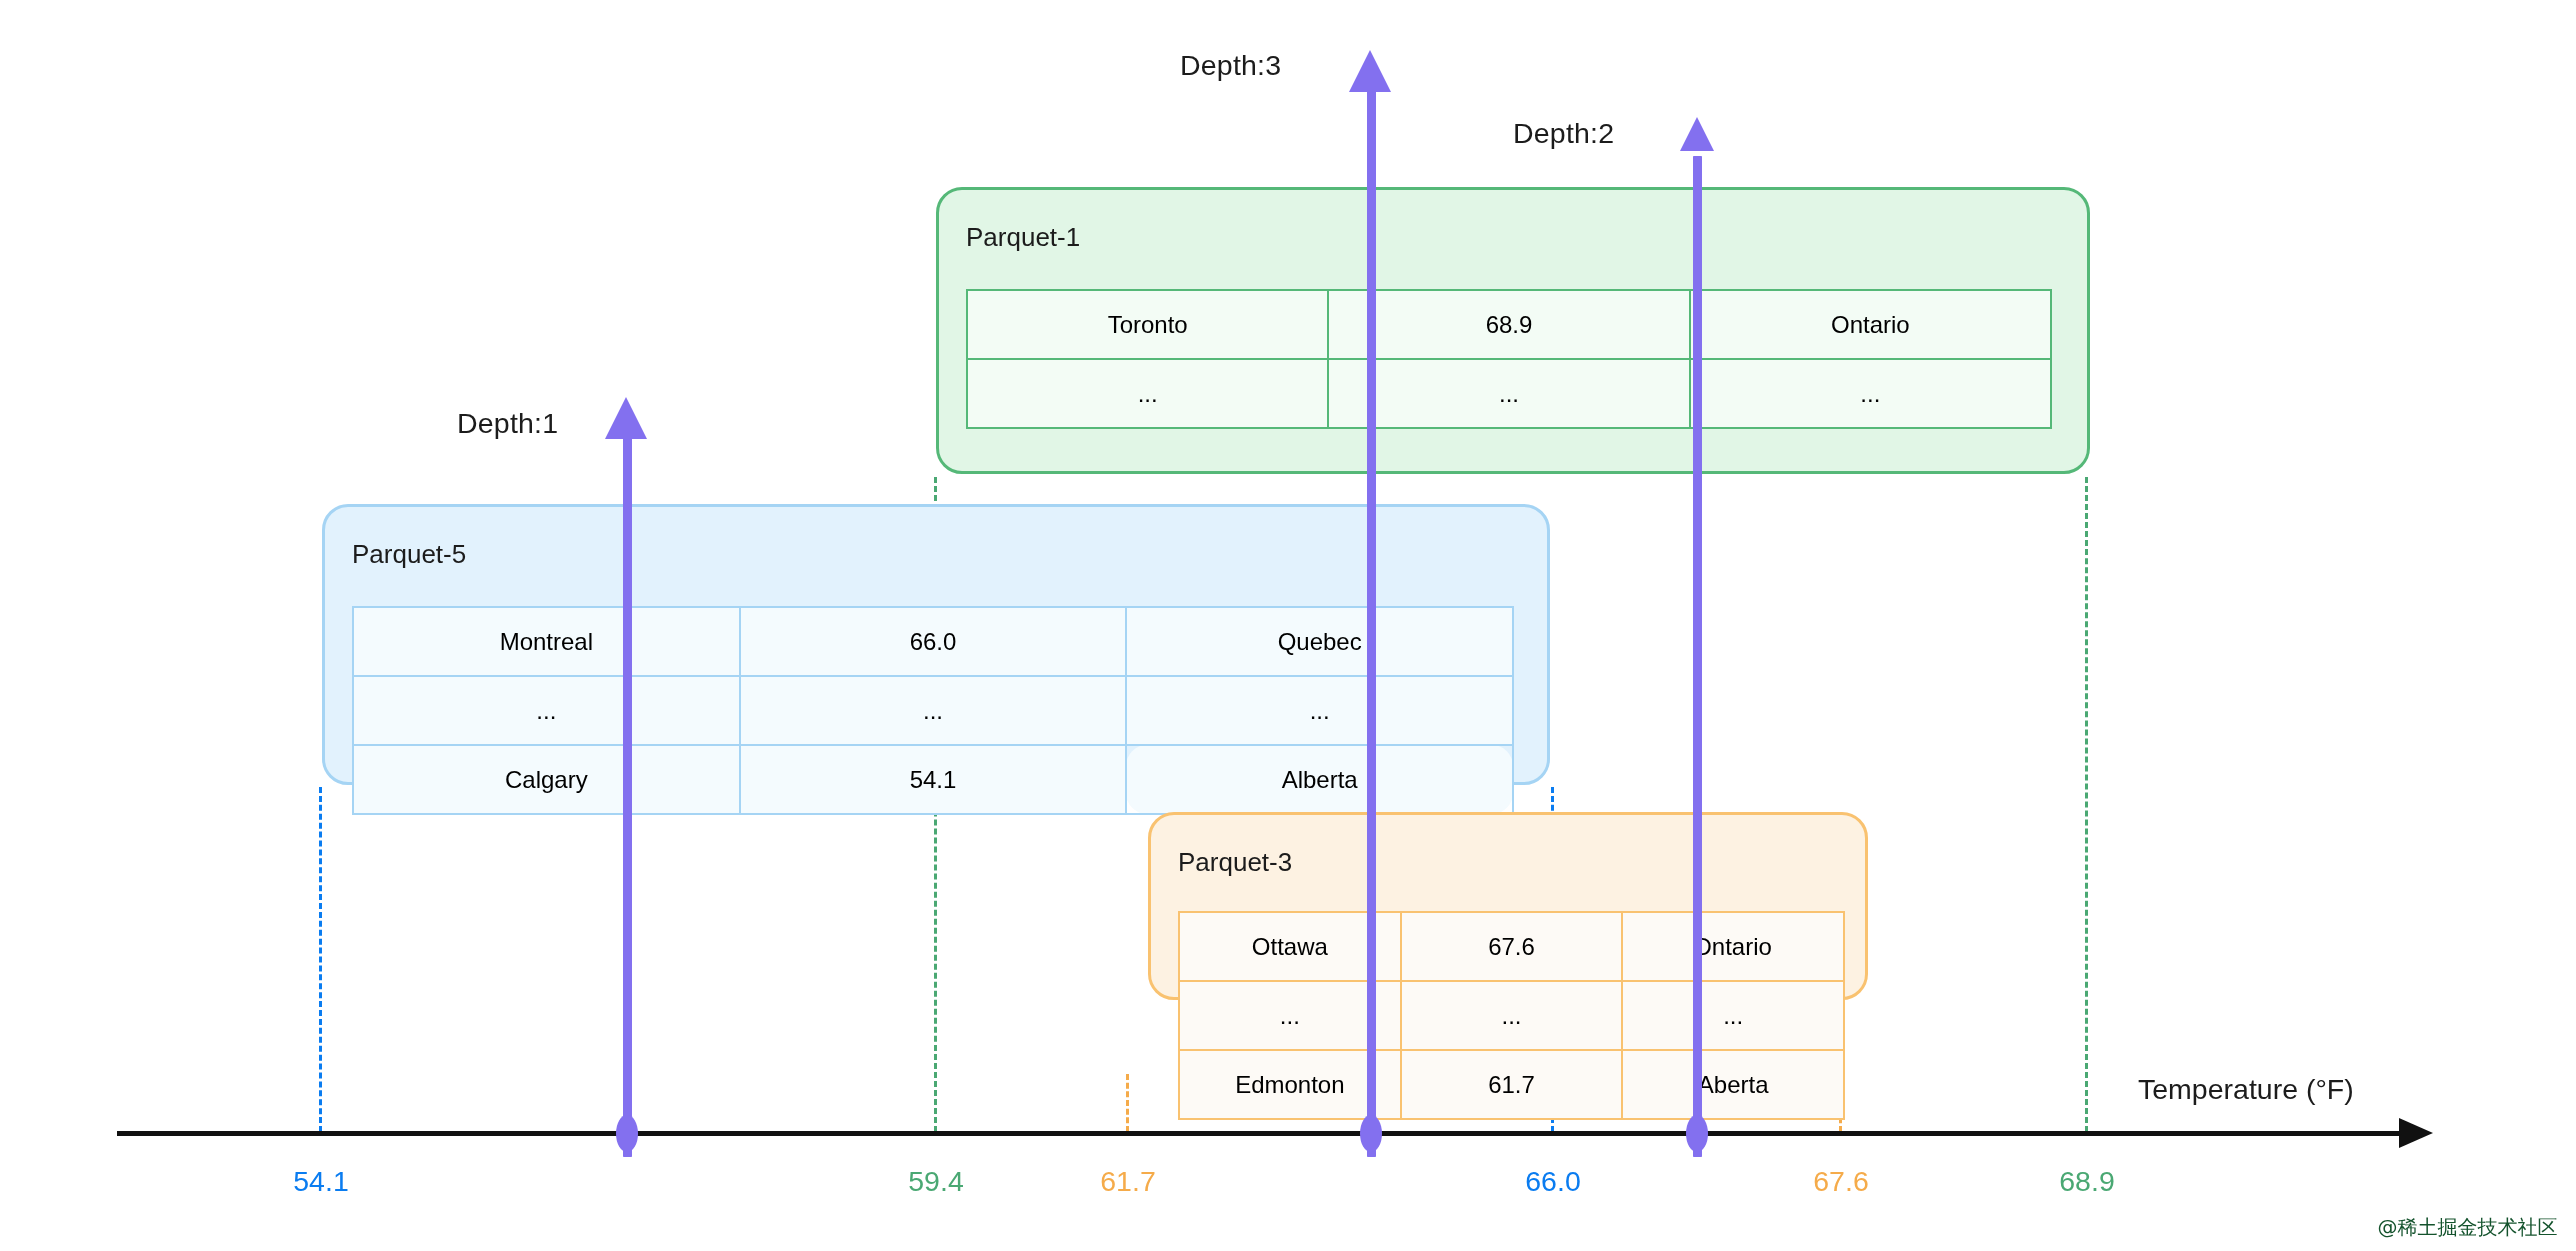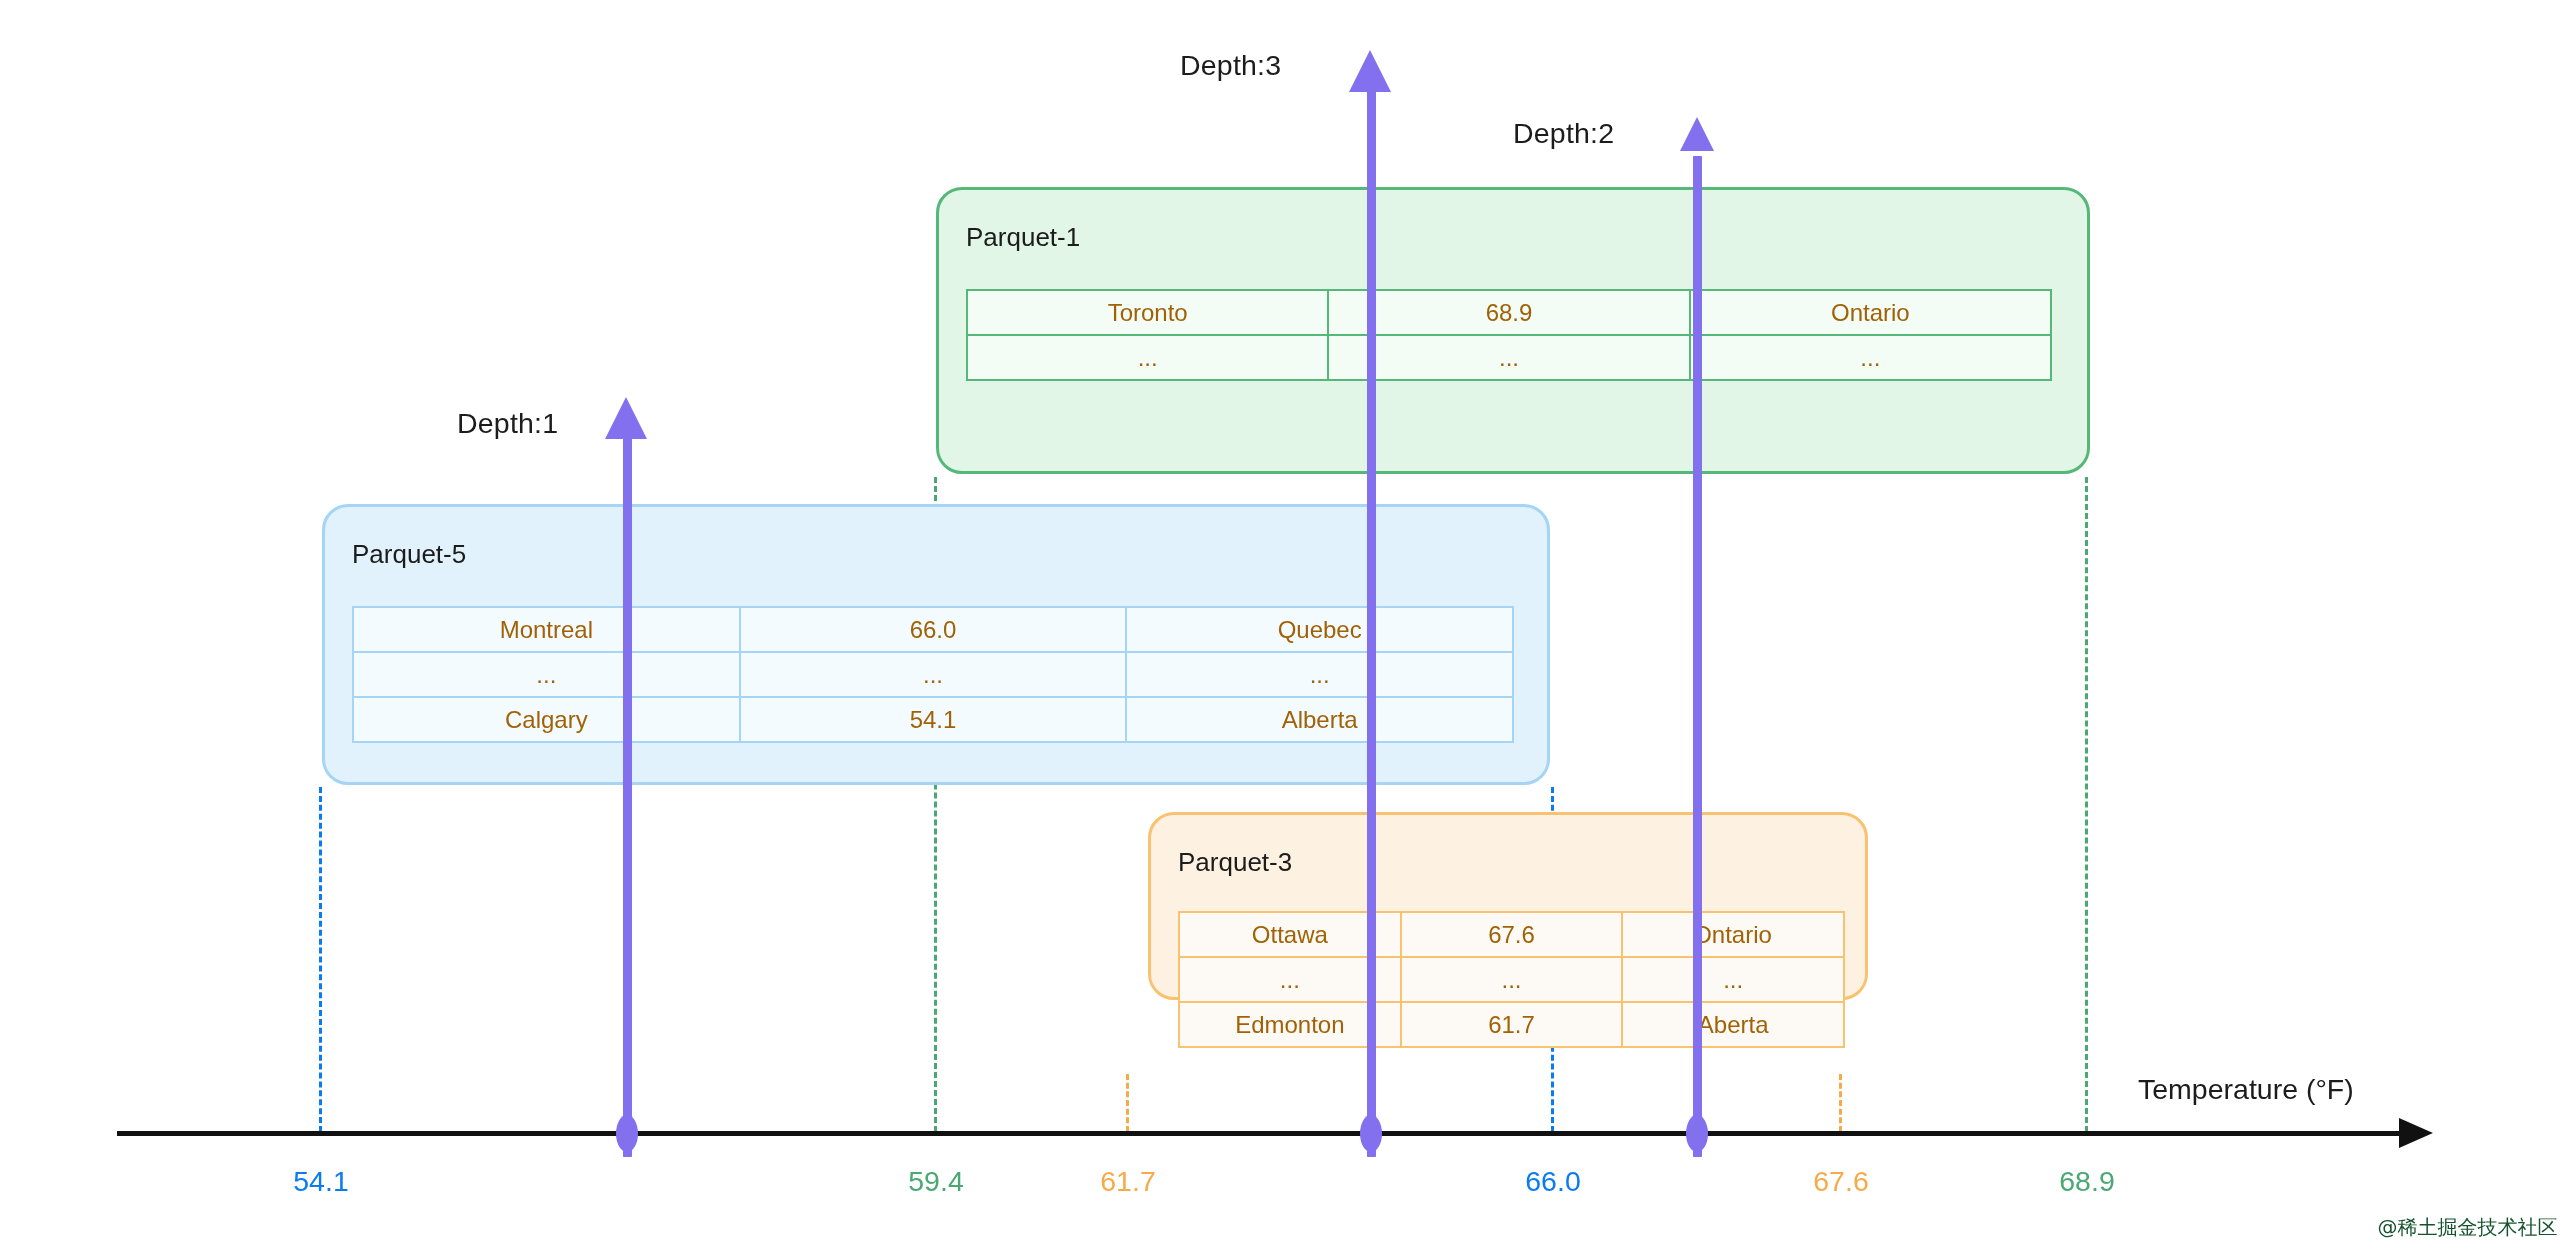--- a/index.html
+++ b/index.html
@@ -84,22 +84,22 @@
     position:absolute;
     border-collapse:collapse;
     table-layout:fixed;
     box-sizing:border-box;
   }
   .ptable td{
     border-width:2.3px;
     border-style:solid;
     text-align:center;
     font-size:24px;
-    color:#a16207;
-    padding:0;
+    color:#000000;
+    padding:12px;
     height:43px;
     line-height:43px;
     white-space:nowrap;
     overflow:hidden;
   }
 
   
   .card.green{background:#e1f6e6;border-color:#55b878;}
   .card.green .ptable td{border-color:#55b878;background:#f3fcf5;}
 
@@ -212,21 +212,21 @@
             <td style="width: 33.3333%;">Quebec</td>
           </tr>
           <tr>
             <td style="width: 33.3333%;">...</td>
             <td style="width: 33.3333%;">...</td>
             <td style="width: 33.3333%;">...</td>
           </tr>
           <tr>
             <td style="width: 33.3333%;">Calgary</td>
             <td style="width: 33.3333%;">54.1</td>
-            <td style="width: 33.3333%;">Alberta</td>
+            <td style="width: 33.3333%; border-radius: 21px;">Alberta</td>
           </tr>
         </tbody>
       </table>
     </div>
     <div class="card orange" style="left: 1148px; top: 812px; width: 720px; height: 188px;">
       <div class="card-title" style="left: 27px; top: 32px;">Parquet-3</div>
       <table class="ptable" style="left: 27px; top: 96px; width: 667px;">
         <tbody>
           <tr>
             <td style="width: 33.3333%;">Ottawa</td>

